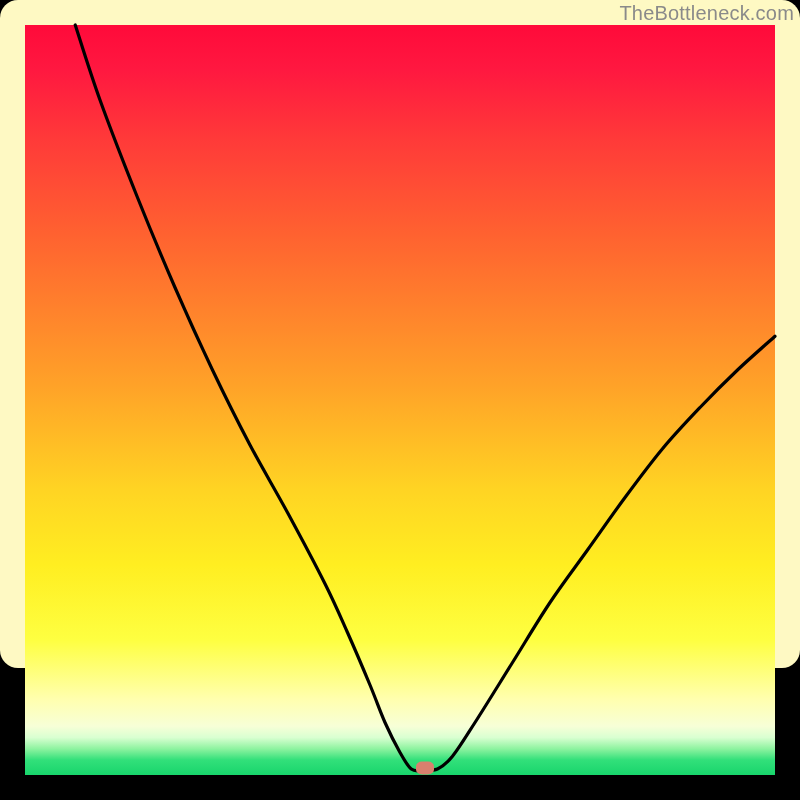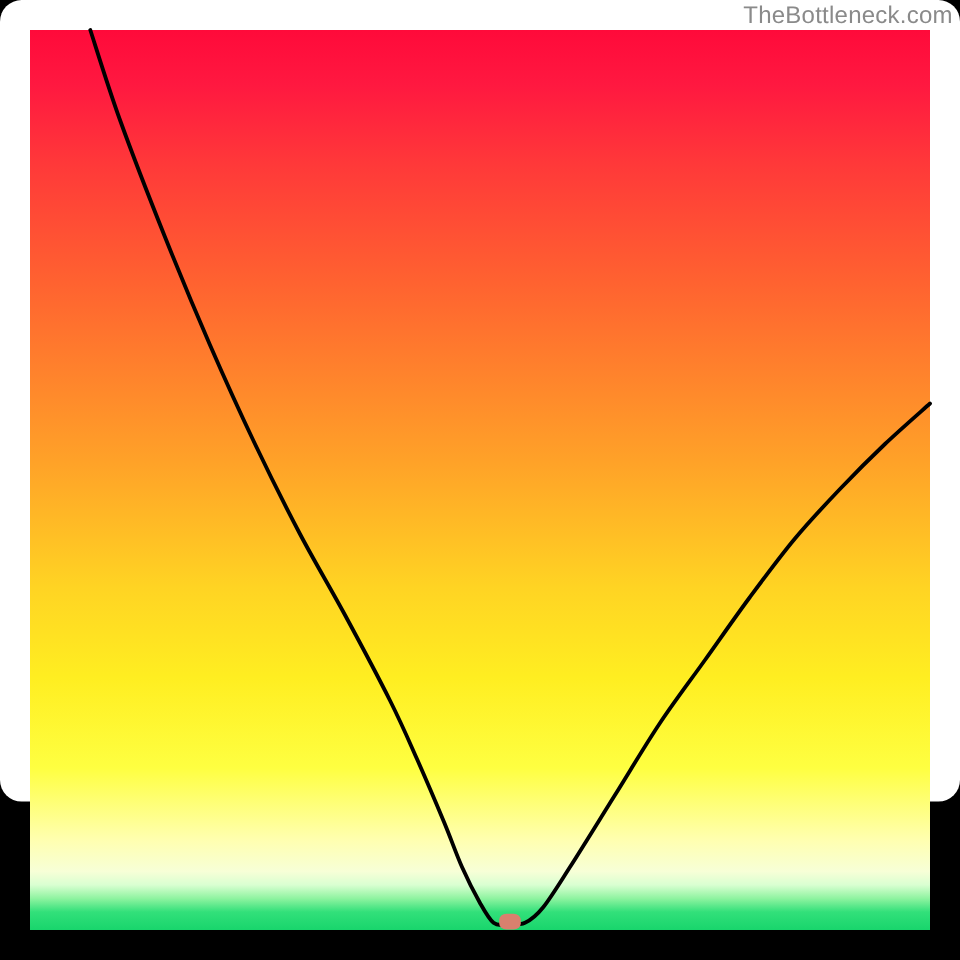--- a/index.html
+++ b/index.html
@@ -8,21 +8,21 @@
     width: 800px;
     height: 800px;
     overflow: hidden;
     background: #000;
     font-family: Arial, Helvetica, sans-serif;
   }
   .frame {
     position: relative;
     width: 800px;
     height: 668px;
-    background: #ffffff;
+    background: #fef9c3;
     border-radius: 18px;
   }
   .plot-area {
     position: absolute;
     left: 25px;
     top: 25px;
     width: 750px;
     height: 750px;
     
     background: linear-gradient(

